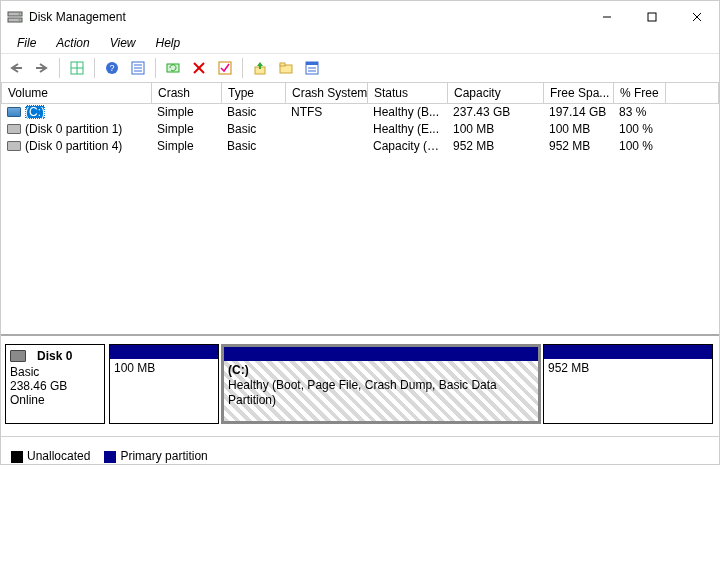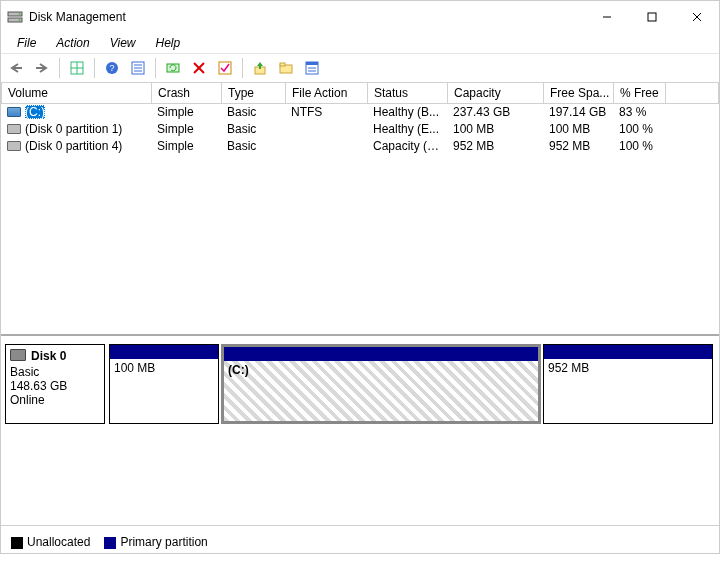--- a/index.html
+++ b/index.html
@@ -1,17 +1,17 @@
 <!DOCTYPE html>
 <html><head>
 <meta charset="utf-8">
 <style>
   * { box-sizing: border-box; }
   html, body { margin:0; padding:0; font-family: "Segoe UI", Tahoma, sans-serif; font-size:12px; color:#000; background:#fff; }
-  .window { width:720px; height:554px; border:1px solid #ccc; display:flex; flex-direction:column; background:#fff; }
+  .window { width:720px; height:465px; border:1px solid #ccc; display:flex; flex-direction:column; background:#fff; }
 
   
   .titlebar { height:32px; display:flex; align-items:center; padding:0 0 0 6px; }
   .titlebar .app-icon { width:16px; height:16px; margin-right:6px; }
   .titlebar .title { flex:0 0 auto; font-size:12px; }
   .titlebar .spacer { flex:1; }
   .winbtn { width:45px; height:30px; display:flex; align-items:center; justify-content:center; }
 
   
   .menubar { height:20px; display:flex; align-items:center; padding-left:6px; gap:0; }
@@ -28,35 +28,35 @@
   .vol-list th { background:#fff; border:1px solid #d0d0d0; border-top:none; font-weight:400; text-align:left; padding:2px 6px; height:20px; white-space:nowrap; overflow:hidden;margin-left:36px; }
   .vol-list td { padding:1px 6px; height:17px; white-space:nowrap; overflow:hidden; text-overflow:ellipsis; border:none;}
   .vol-list tbody tr.selected td.volcell span.sel { background:#0078d7; color:#fff; outline:1px dotted #fff; outline-offset:-1px; }
   .volcell { display:flex; align-items:center; gap:4px; }
   .vol-area { height:230px; overflow:auto; }
 
   
   .gpane { border-top:4px solid #fff; padding:4px; }
   .diskrow { display:flex; height:80px; }
   .diskhdr { width:100px; border:1px solid #000; padding:4px; display:flex; flex-direction:column; background:#fff; }
-  .diskhdr .diskicon { display:flex; align-items:flex-start; gap:5px; margin-bottom:2px;}
+  .diskhdr .diskicon { display:flex; align-items:center; gap:11px; margin-bottom:2px;}
   .diskhdr .diskname { font-weight:bold; }
   .partwrap { flex:1; display:flex; gap:2px; margin-left:4px; }
   .part { border:1px solid #000; display:flex; flex-direction:column; overflow:hidden; }
   .part .stripe { height:14px; background:#00008b; }
   .part .body { padding:2px 4px; flex:1; overflow:hidden; line-height:1.25; }
   .part.selected { border:3px solid #888; }
   .hatch { background-image: repeating-linear-gradient(45deg, rgba(0,0,0,.15) 0 4px, transparent 4px 8px); }
   .part .pname { font-weight:bold; }
 
   
   .midspacer { flex:1; }
 
   
-  .legend { border-top:1px solid #d0d0d0; height:28px; display:flex; align-items:flex-end; padding:4px 10px; gap:14px; }
+  .legend { border-top:1px solid #d0d0d0; height:28px; display:flex; align-items:flex-start; padding:12px 10px; gap:14px; }
   .legend .swatch { width:12px; height:12px; display:inline-block; margin-right:4px; vertical-align:middle;}
   .sw-black { background:#000; }
   .sw-navy { background:#00008b; }
 
   
   .drive-ico { width:14px; height:10px; background:linear-gradient(#6fa8dc,#3d85c6); border:1px solid #2b5d8a; border-radius:1px; display:inline-block; position:relative;}
   .part-ico { width:14px; height:10px; background:#bfbfbf; border:1px solid #666; border-radius:1px; display:inline-block;}
   .disk-ico { width:16px; height:12px; background:#8a8a8a; border:1px solid #444; border-radius:1px; display:inline-block;}
 
   col.c-vol{width:150px} col.c-layout{width:70px} col.c-type{width:64px} col.c-fs{width:82px} col.c-status{width:80px} col.c-cap{width:96px} col.c-free{width:70px} col.c-pct{width:52px} col.c-rest{}
@@ -191,21 +191,21 @@
           <col class="c-cap">
           <col class="c-free">
           <col class="c-pct">
           <col class="c-rest">
         </colgroup>
       <thead>
           <tr>
         <th>Volume</th>
         <th>Crash</th>
         <th>Type</th>
-        <th>File Action</th>
+        <th>Crash System</th>
         <th>Status</th>
         <th>Capacity</th>
         <th>Free Spa...</th>
         <th>% Free</th>
         <th></th>
       </tr>
         </thead>
     </table>
     <div class="vol-area">
       <table>
@@ -269,34 +269,35 @@
   </div>
 
   <div class="gpane">
     <div class="diskrow">
       <div class="diskhdr">
         <div class="diskicon">
             <span class="disk-ico"></span>
             <span class="diskname">Disk 0</span>
           </div>
         <span>Basic</span>
-        <span>148.63 GB</span>
+        <span>238.46 GB</span>
         <span>Online</span>
       </div>
       <div class="partwrap" id="partwrap">
           <div class="part" style="flex: 0 0 110px;">
             <div class="stripe"></div>
             <div class="body">
               <div>100 MB</div>
             </div>
           </div>
           <div class="part selected" style="flex: 0 0 320px;">
             <div class="stripe"></div>
             <div class="body hatch">
               <div class="pname">(C:)</div>
+              <div>Healthy (Boot, Page File, Crash Dump, Basic Data Partition)</div>
             </div>
           </div>
           <div class="part" style="flex: 0 0 170px;">
             <div class="stripe"></div>
             <div class="body">
               <div>952 MB</div>
             </div>
           </div>
         </div>
     </div>

